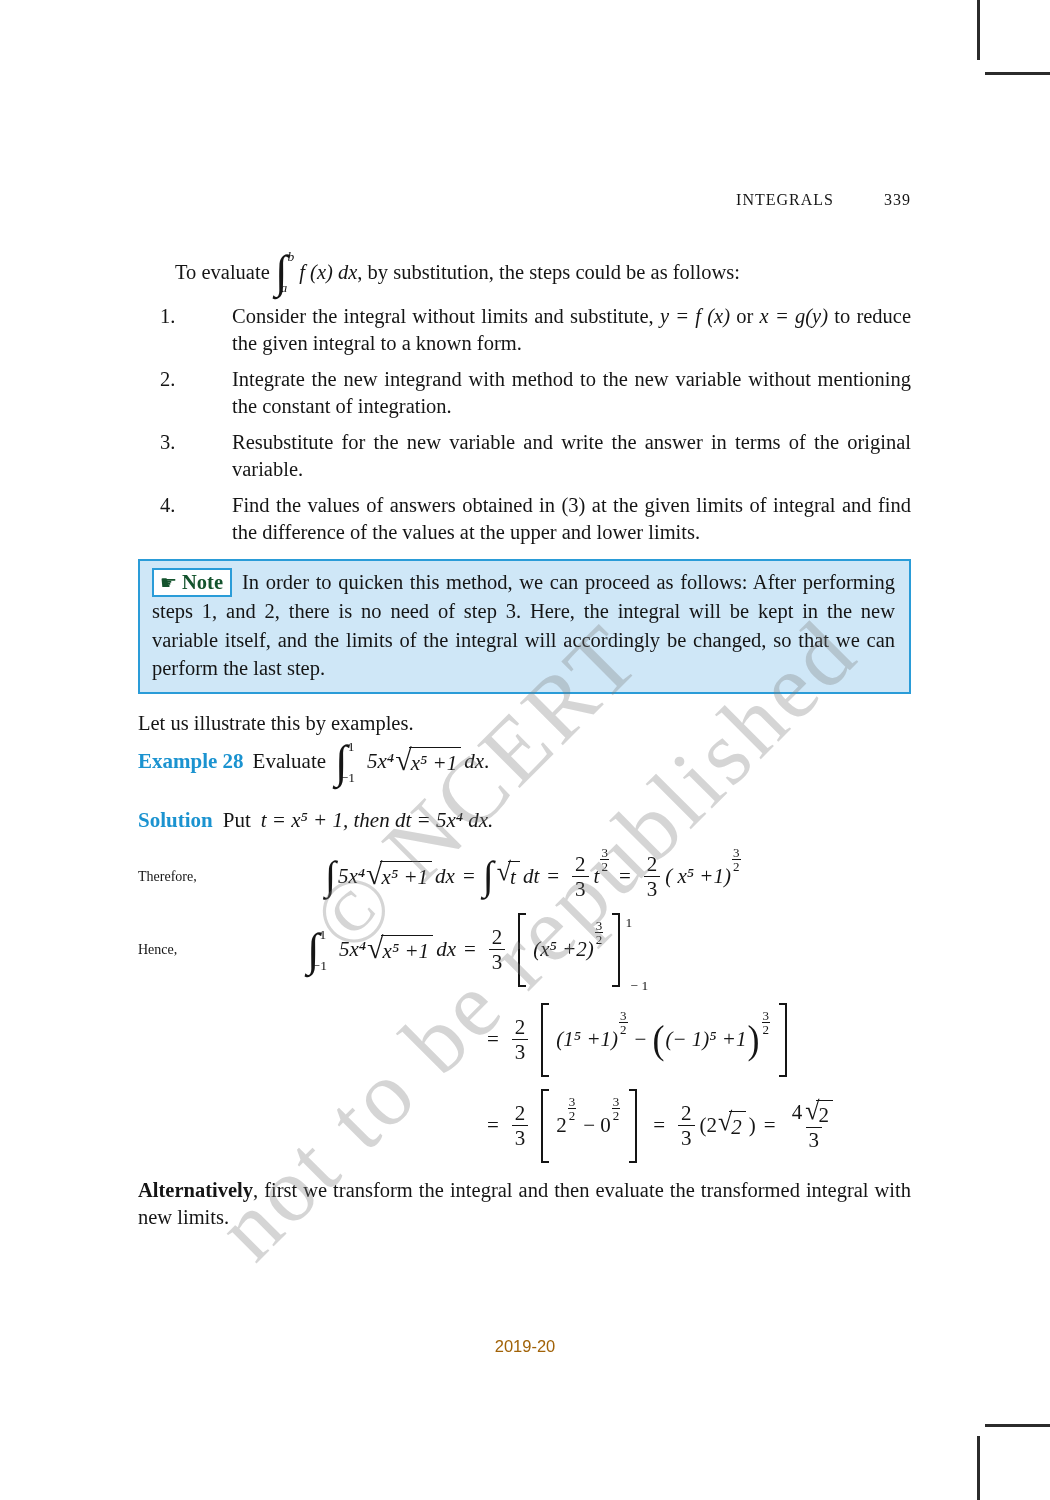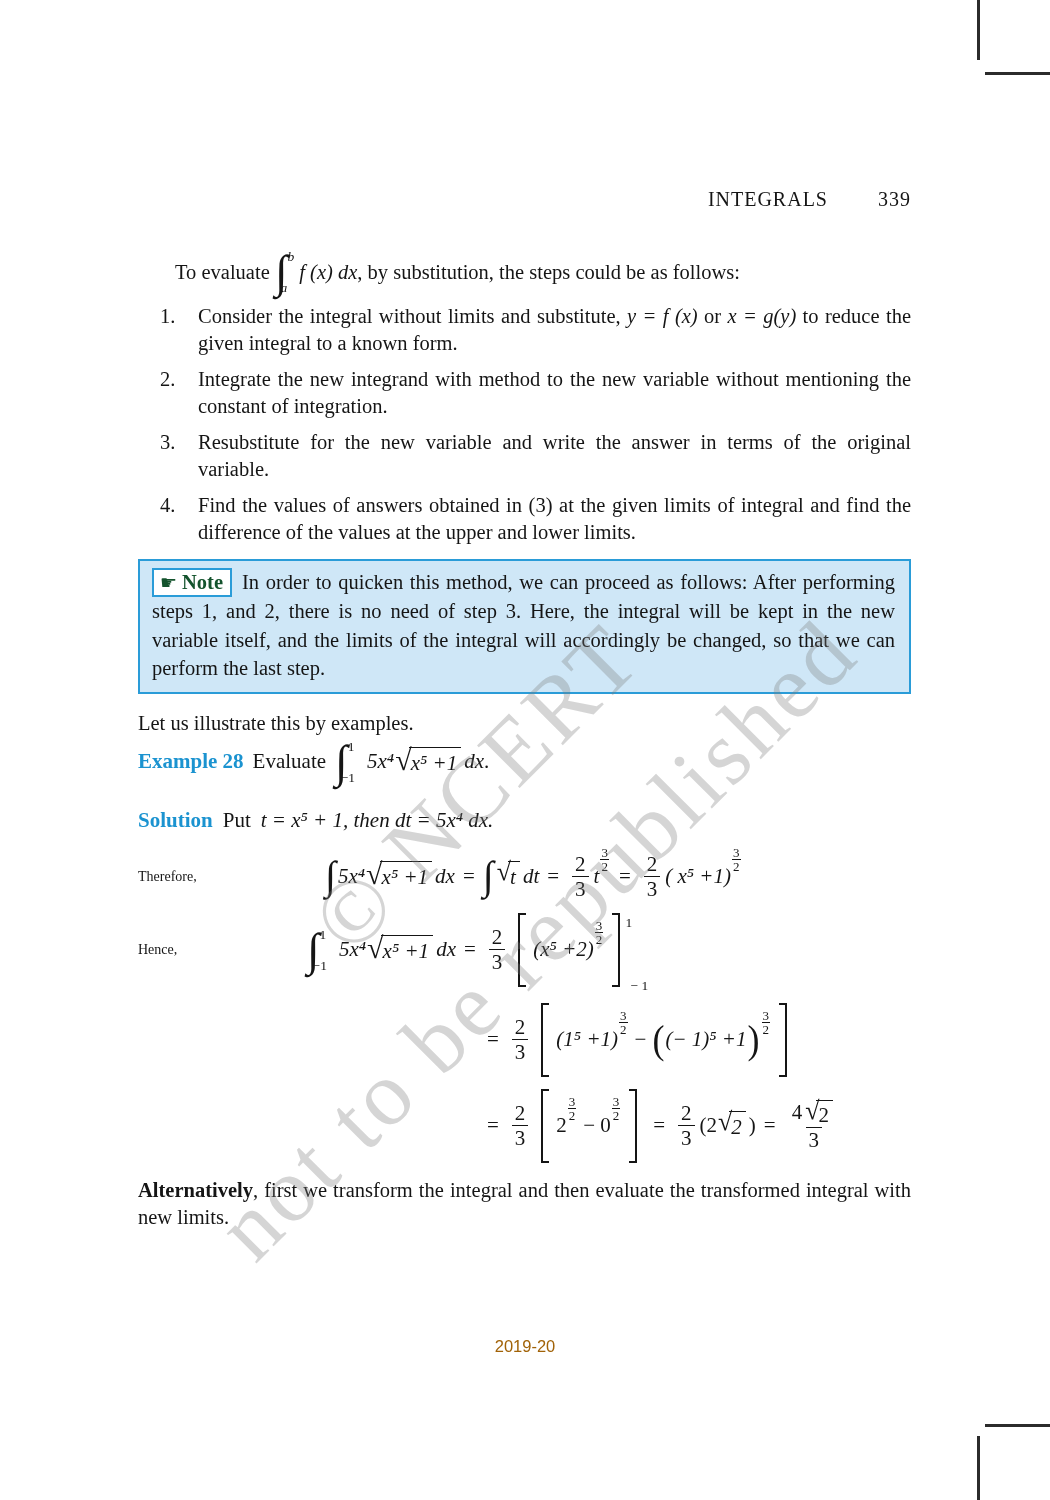--- a/index.html
+++ b/index.html
@@ -23,29 +23,29 @@
     font-size:92px; line-height:150px; white-space:nowrap;
     color:rgba(125,125,125,0.32); letter-spacing:4px; pointer-events:none;
     font-family:"Liberation Serif","DejaVu Serif",serif;
   }
   .watermark .wm1 { margin-left:285px; }
 
   
   .content { position:absolute; left:138px; top:186px; width:773px; font-size:20.5px; line-height:27px; }
 
   .header-row { display:flex; justify-content:flex-end; align-items:flex-start; gap:50px;
-    font-size:20px; letter-spacing:1px; }
+    font-size:16px; letter-spacing:1px; }
 
   .intro { margin-top:34px; display:flex; align-items:center; padding-left:37px; }
   .math-i { font-style:italic; }
 
   .steps { margin-top:6px; }
   .step { display:flex; margin-bottom:9px; }
   .step-num { flex:0 0 60px; padding-left:22px; }
-  .step-text { flex:1; text-align:justify; }
+  .step-text { flex:1; text-align:justify;margin-left:34px; }
 
   
   .note-box {
     margin-top:13px; background:#cfe7f7; border:2.5px solid #2a9cd8;
     padding:7px 14px 9px 12px; text-align:justify; line-height:28.5px;
   }
   .note-label {
     display:inline-block; background:#ffffff; border:2px solid #2a9cd8;
     color:#14532d; font-weight:bold; padding:0 7px 1px 6px; margin-right:10px;
     line-height:24px; vertical-align:baseline; white-space:nowrap;

